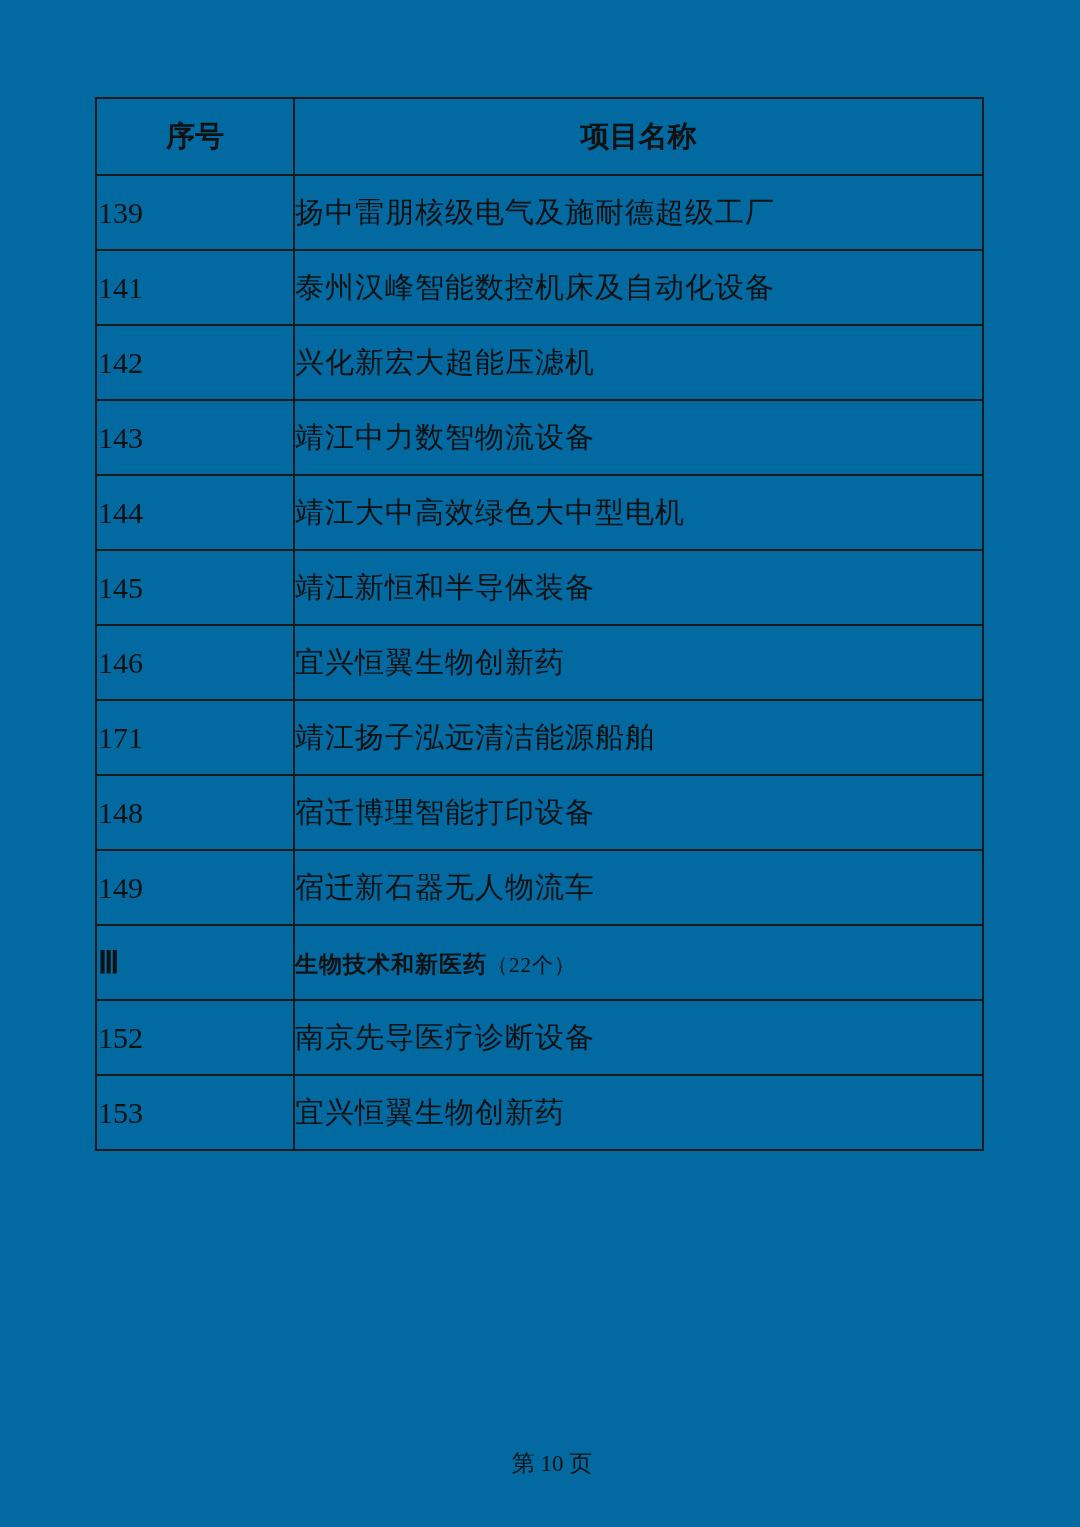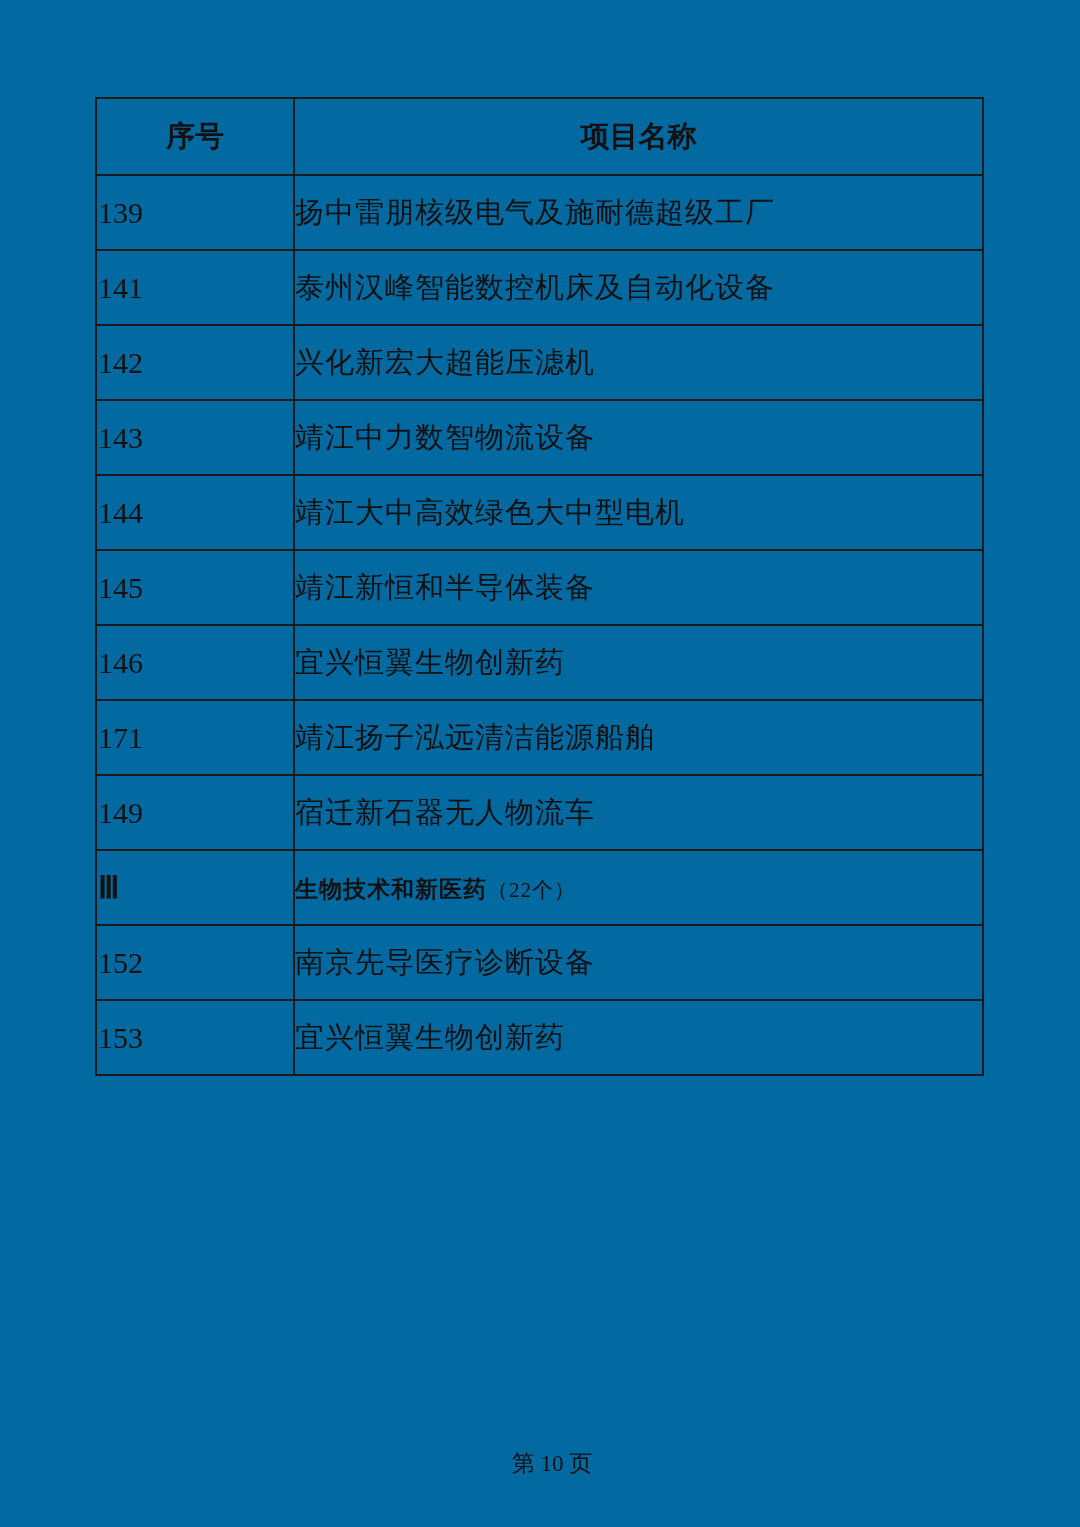--- a/index.html
+++ b/index.html
@@ -127,20 +127,24 @@
         </tr>
         <tr>
           <td class="cell-no">146</td>
           <td class="cell-name">宜兴恒翼生物创新药</td>
         </tr>
         <tr>
           <td class="cell-no">171</td>
           <td class="cell-name">靖江扬子泓远清洁能源船舶</td>
         </tr>
         <tr>
+          <td class="cell-no">148</td>
+          <td class="cell-name">宿迁博理智能打印设备</td>
+        </tr>
+        <tr>
           <td class="cell-no">149</td>
           <td class="cell-name">宿迁新石器无人物流车</td>
         </tr>
         <tr class="section">
           <td class="cell-no">Ⅲ</td>
           <td class="cell-name"><span class="sec-title">生物技术和新医药</span><span class="sec-count">（22个）</span></td>
         </tr>
         <tr>
           <td class="cell-no">152</td>
           <td class="cell-name">南京先导医疗诊断设备</td>

